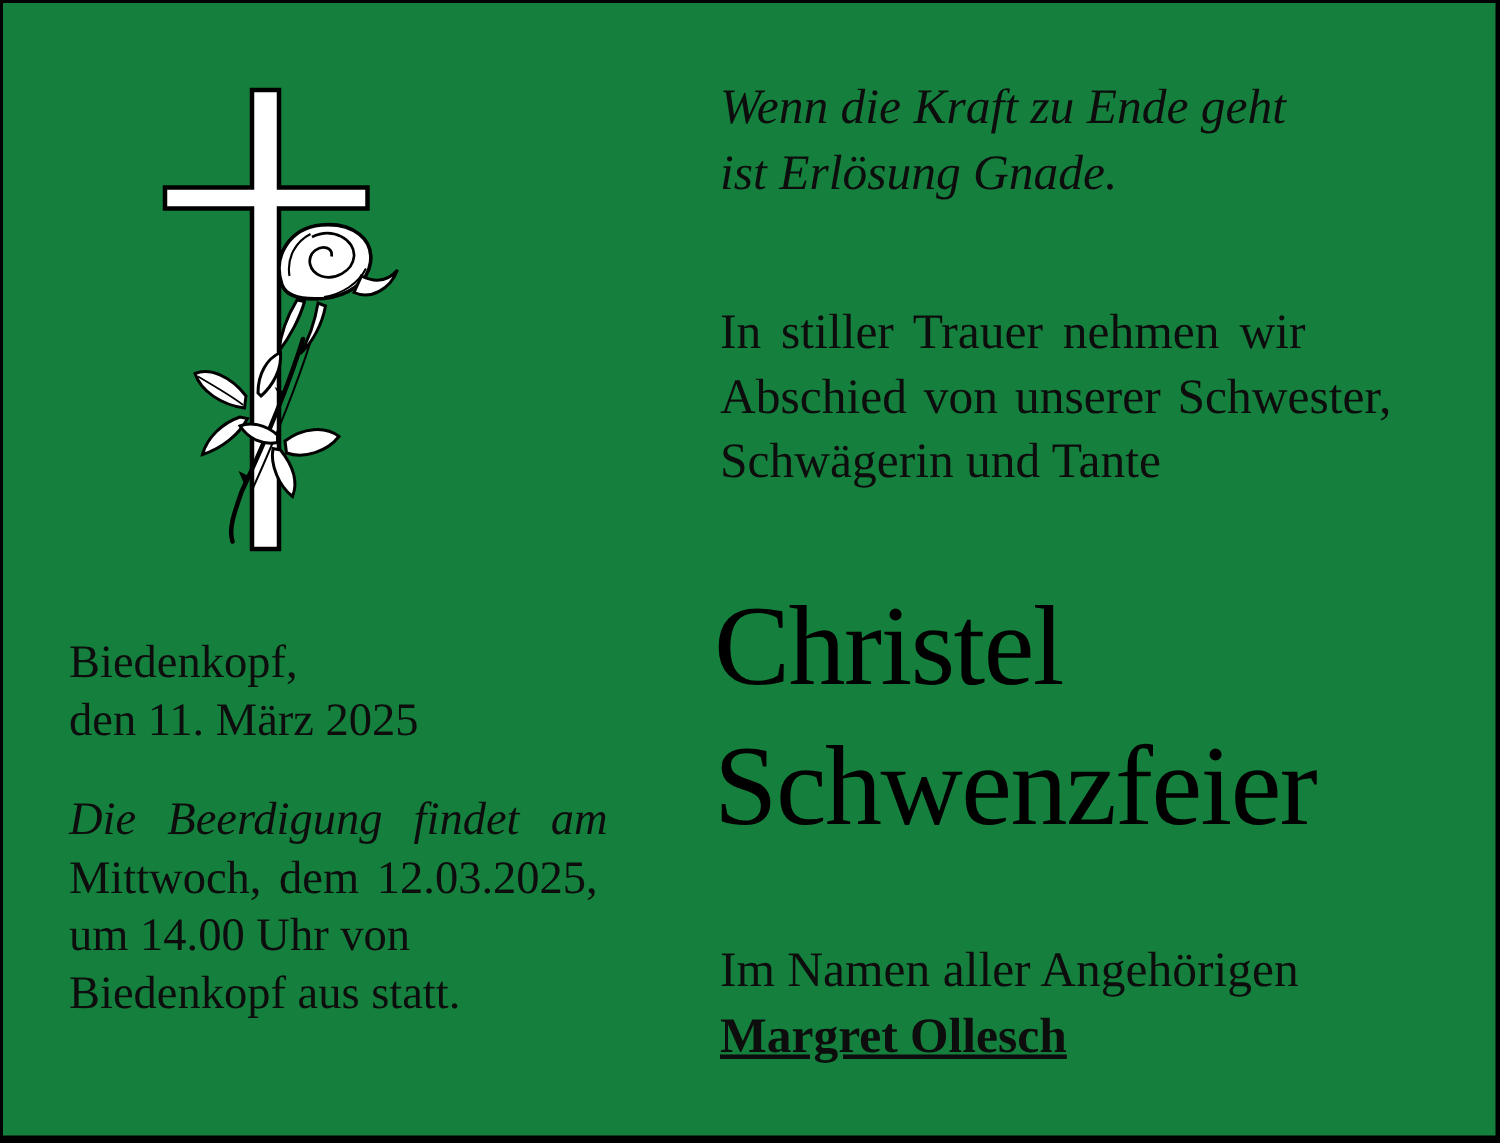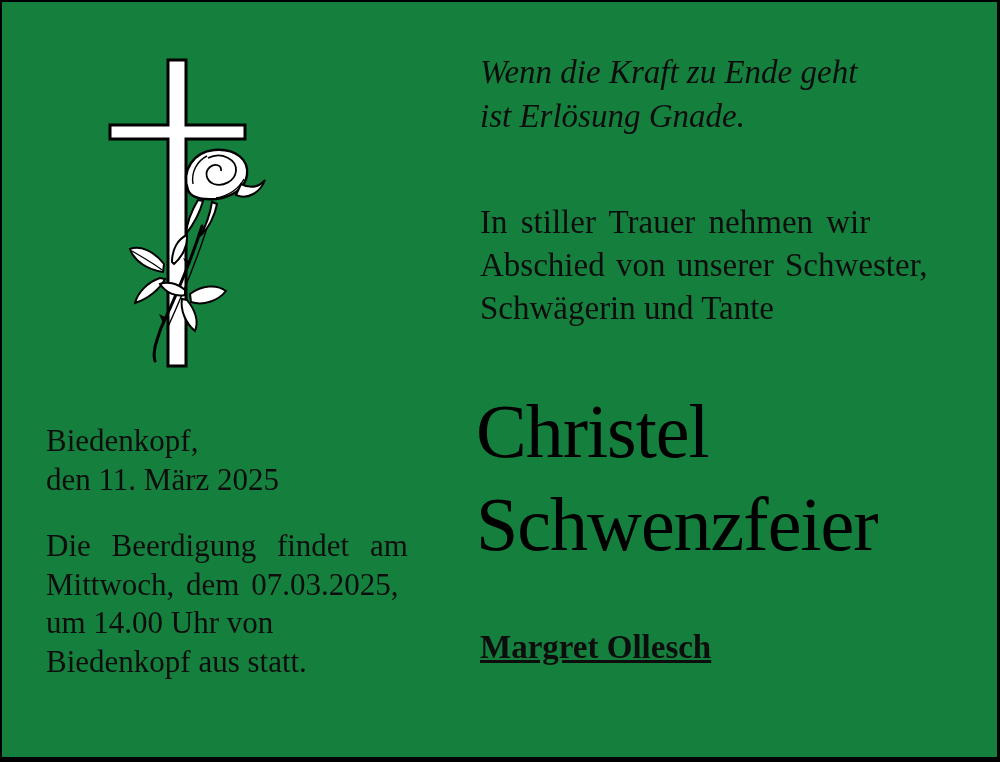--- a/index.html
+++ b/index.html
@@ -75,21 +75,21 @@
     line-height: 39px;
     white-space: nowrap;
   }
   .funeral {
     left: 44px;
     top: 525px;
     font-size: 31px;
     line-height: 38.5px;
     white-space: nowrap;
   }
-  .funeral .ws-wide { word-spacing: 13px; }
+  .funeral .ws-wide { word-spacing: 13px; font-style: italic; }
   .funeral .ws-mid  { word-spacing: 4px; }
 
   .line { display: block; }
 </style>
 </head>
 <body>
 
 <div class="page">
 
   <svg class="abs artwork" viewBox="0 0 250 340" width="250" height="340" aria-hidden="true">
@@ -133,28 +133,29 @@
     <span class="line ws2">Abschied von unserer Schwester,</span>
     <span class="line">Schwägerin und Tante</span>
   </div>
 
   <div class="abs name">
     <span class="line">Christel</span>
     <span class="line">Schwenzfeier</span>
   </div>
 
   <div class="abs closing">
+    <span class="line">Im Namen aller Angehörigen</span>
     <span class="line signature">Margret Ollesch</span>
   </div>
 
   <div class="abs date-place">
     <span class="line">Biedenkopf,</span>
     <span class="line">den 11. März 2025</span>
   </div>
 
   <div class="abs funeral">
     <span class="line ws-wide">Die Beerdigung findet am</span>
-    <span class="line ws-mid">Mittwoch, dem 07.03.2025,</span>
+    <span class="line ws-mid">Mittwoch, dem 12.03.2025,</span>
     <span class="line">um 14.00 Uhr von</span>
     <span class="line">Biedenkopf aus statt.</span>
   </div>
 
 </div>
 
 </body></html>

